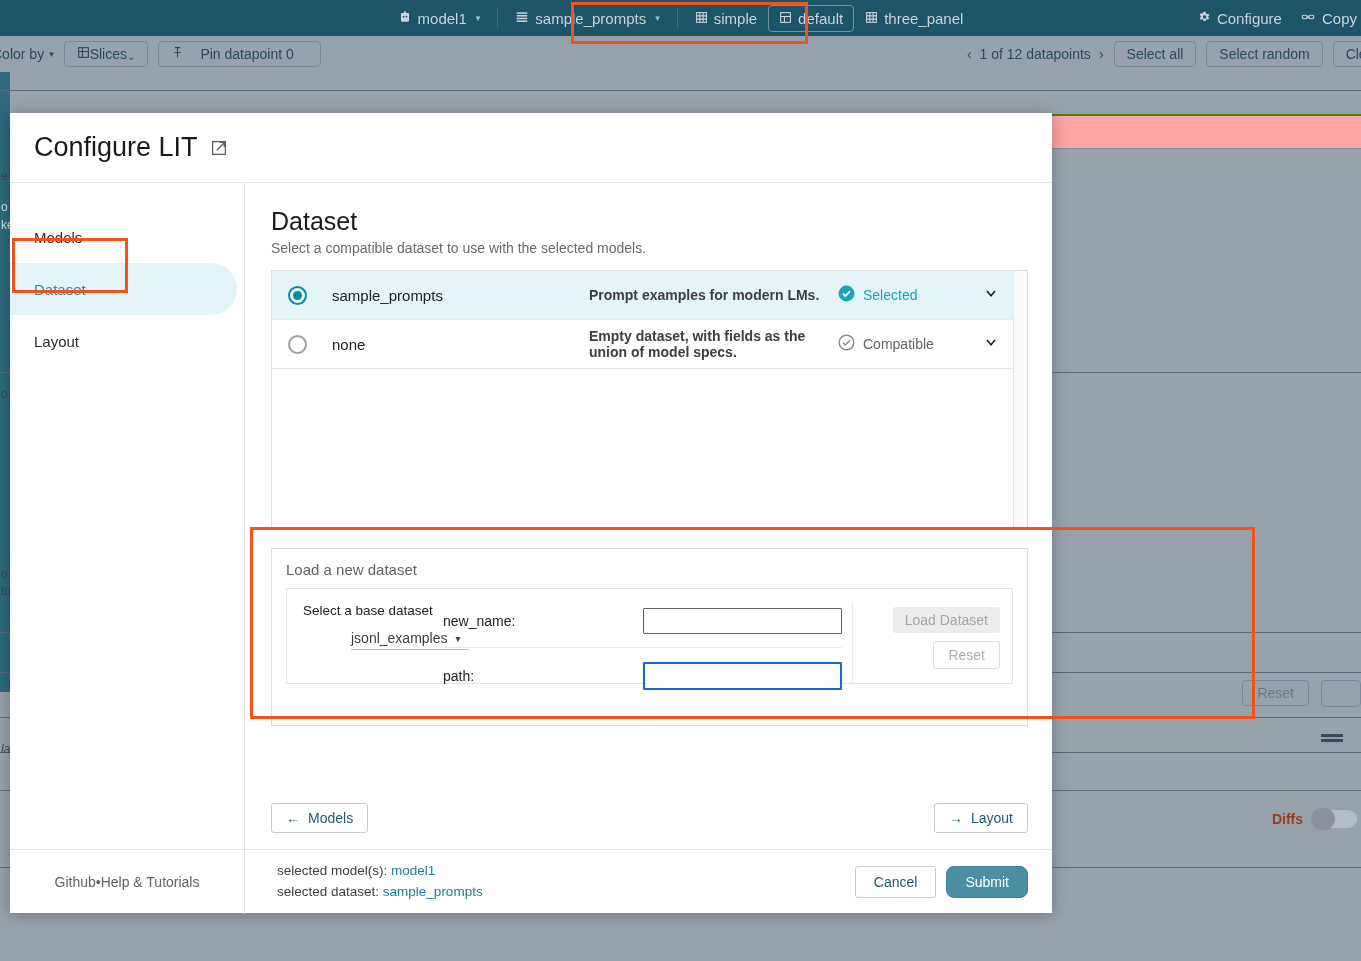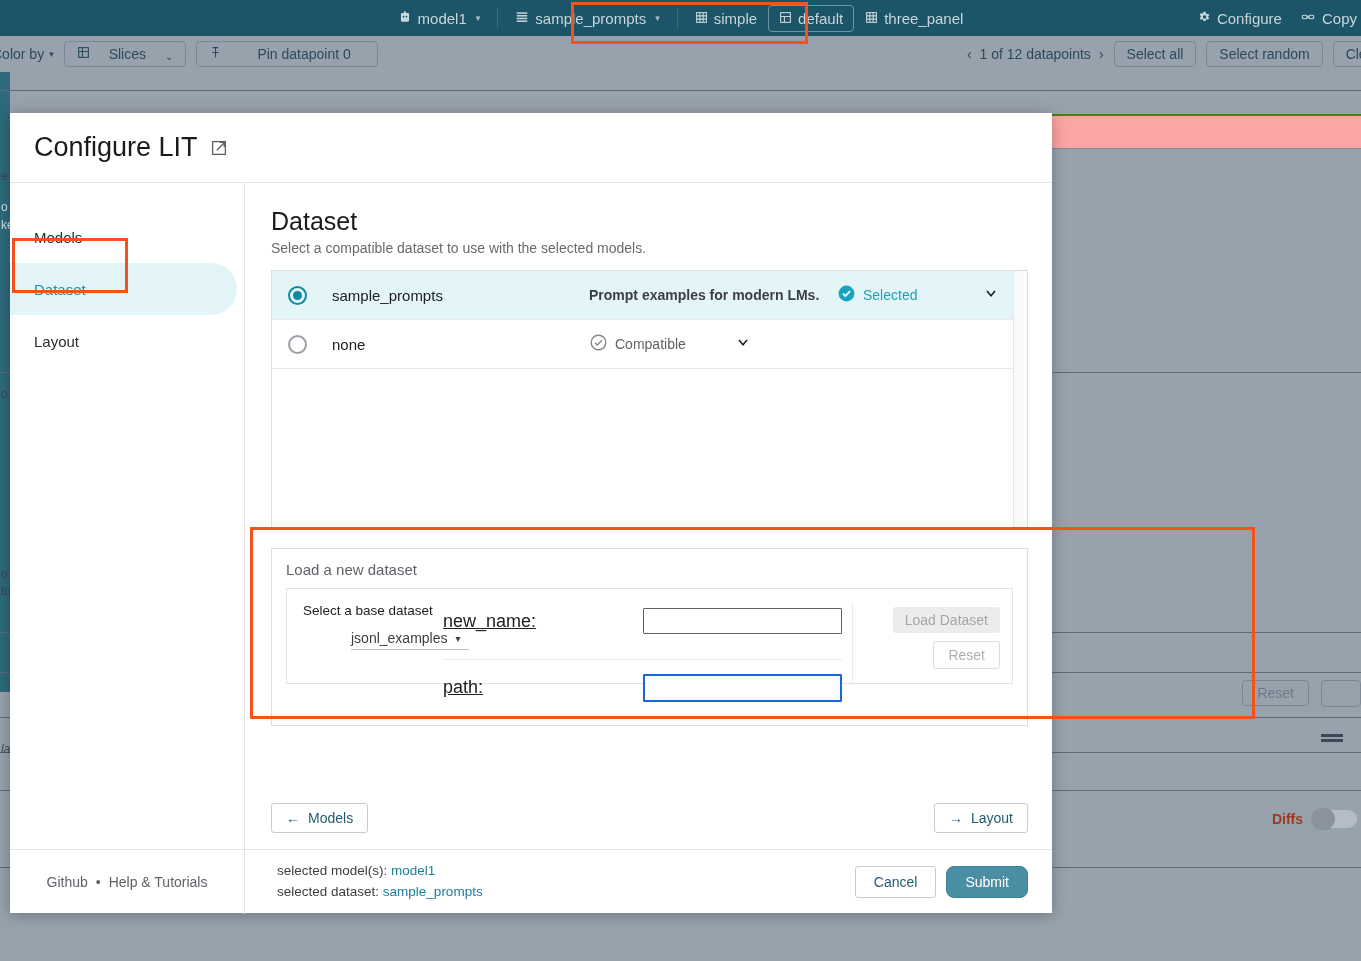--- a/index.html
+++ b/index.html
@@ -41,21 +41,21 @@
   }
   .tb-right .item { display: flex; align-items: center; gap: 6px; }
 
   .toolbar {
     position: absolute; left: 0; top: 36px; width: 1361px; height: 36px;
     background: #98a2ad;
     display: flex; align-items: center;
   }
   .toolbar-left { display: flex; align-items: center; gap: 10px; padding-left: 0px; }
   .tool-btn {
-    display: flex; align-items: flex-end; gap: 19px;
+    display: flex; align-items: flex-end; gap: 0;
     border: 1px solid #7b8795; border-radius: 4px;
     padding: 4px 12px; color: #2c4a5c; font-size: 14px;
     background: transparent;
   }
   .tool-plain { color: #2c4a5c; font-size: 14px; display:flex; align-items:center; gap:5px;}
   .toolbar-right {
     position: absolute; right: 0; top: 0; height: 36px;
     display: flex; align-items: center; gap: 10px; padding-right: 0px;
     color: #2c4a5c; font-size: 14px;
   }
@@ -185,22 +185,22 @@
   }
   .base-ds { width: 142px; padding-left: 16px; }
   .base-ds-lbl { font-size: 13.5px; color: #202124; white-space: nowrap; }
   .base-ds-sel {
     margin-top: 12px; font-size: 14px; color: #3c4043;
     border-bottom: 1px solid #bdc1c6; display: inline-flex; align-items: center; gap: 8px;
     padding-bottom: 3px; width: 118px; margin-left: 48px;
   }
   .fields { flex: 1; padding-left: 14px; padding-right: 10px; }
   .field-row { display: flex; align-items: center; height: 36px; }
-  .field-row + .field-row { border-top: 1px solid #e8eaed; margin-top: 20px; padding-top: 20px; }
-  .field-lbl { width: 200px; font-size: 18px; color: #202124; text-decoration: underline; }
+  .field-row + .field-row { border-top: 1px solid #e8eaed; margin-top: 8px; padding-top: 20px; }
+  .field-lbl { width: 200px; font-size: 14px; color: #202124; }
   .field-input {
     flex: 1; height: 26px; border: 1px solid #5f6368; background: #fff;
     border-radius: 1px; max-width: 480px;
   }
   .field-input.focused { border: 2px solid #1967d2; height: 28px; }
   .load-actions {
     width: 160px; border-left: 1px solid #e8eaed; height: 82px;
     display: flex; flex-direction: column; align-items: flex-end;
     padding: 4px 12px 0 0; gap: 8px;
   }
@@ -222,21 +222,21 @@
     padding: 6px 14px; font-size: 14px; color: #1f5c72;
     display: inline-flex; align-items: center; gap: 8px;
   }
 
   .modal-footer {
     height: 64px; border-top: 1px solid #e3e5e8; display: flex; align-items: center;
   }
   .footer-links {
     width: 235px; border-right: 1px solid #e3e5e8; height: 64px;
     display: flex; align-items: center; justify-content: center;
-    font-size: 14px; color: #5f6368; gap: 8px;
+    font-size: 14px; color: #5f6368; gap: 0;
   }
   .footer-links a { color: #5f6368; text-decoration: none; }
   .footer-status { padding-left: 32px; font-size: 13.5px; color: #3c4043; line-height: 1.5; }
   .footer-status .val { color: #1a7f99; }
   .footer-actions { margin-left: auto; display: flex; gap: 10px; padding-right: 24px; }
   .btn-cancel {
     border: 1px solid #c9ccd0; background: #fff; border-radius: 3px;
     padding: 6px 18px; font-size: 14px; color: #1f5c72;
   }
   .btn-submit {
@@ -478,20 +478,21 @@
           <span class="chev">
             <svg width="16" height="16" viewBox="0 0 24 24" fill="none" stroke="#202124" stroke-width="2.4">
                 <path d="M6 9l6 7 6-7"></path>
               </svg>
           </span>
         </div>
 
         <div class="ds-row">
           <span class="radio"></span>
           <span class="ds-name">none</span>
+          <span class="ds-desc">Empty dataset, with fields as the union of model specs.</span>
           <span class="ds-status comp">
             <span>
               <svg width="19" height="19" viewBox="0 0 24 24">
                   <circle cx="12" cy="12" r="9.2" fill="none" stroke="#80868b" stroke-width="1.7"></circle>
                   <path d="M7.6 12.2l3 3 5.8-6.1" fill="none" stroke="#80868b" stroke-width="1.7"></path>
                 </svg>
             </span>
             <span>Compatible</span>
           </span>
           <span class="chev">

